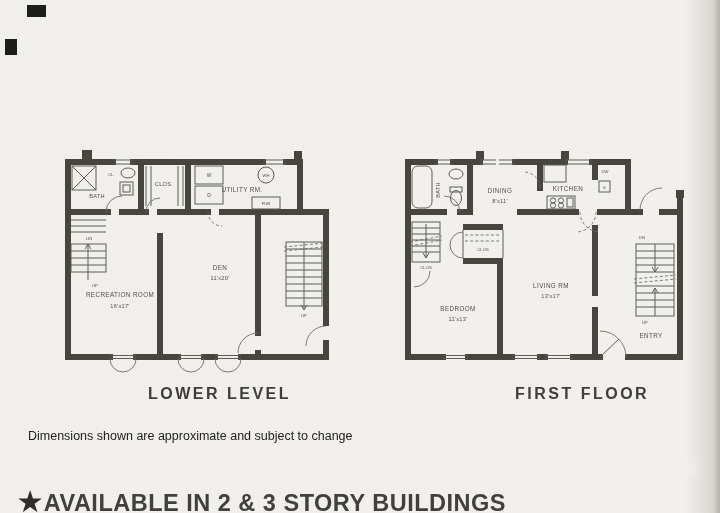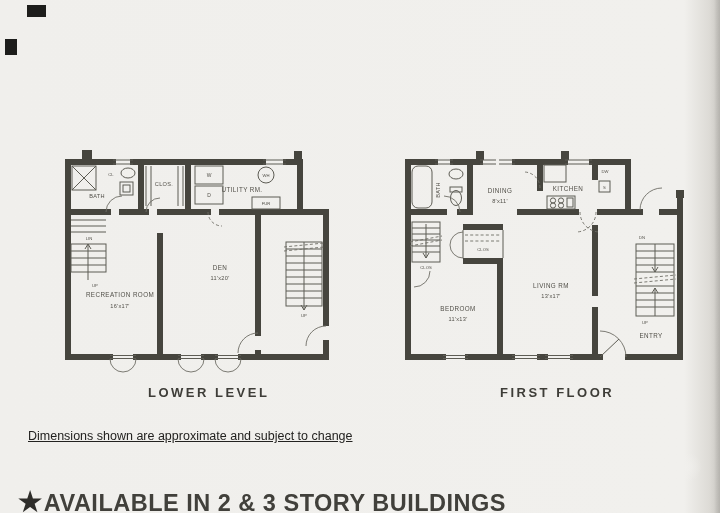--- a/index.html
+++ b/index.html
@@ -24,24 +24,24 @@
   .t65{font-size:6.3px; letter-spacing:0.4px;}
   .t55{font-size:5.6px; letter-spacing:0.3px;}
   .t5{font-size:5px;}
   .t4{font-size:4.2px;}
   .w{stroke:#46453e; stroke-width:6; fill:none; stroke-linecap:square;}
   .wf{fill:#46453e; stroke:none;}
   .tn{stroke:#5d5c54; stroke-width:1; fill:none;}
   .tnf{stroke:#5d5c54; stroke-width:1; fill:#f1f0ec;}
   .arc{stroke:#6e6d65; stroke-width:0.9; fill:none;}
   .dsh{stroke:#6e6d65; stroke-width:0.9; fill:none; stroke-dasharray:3 2.2;}
-  .caption{position:absolute; font-weight:bold; font-size:13px; letter-spacing:2.5px; color:#3e3d38; white-space:nowrap;}
+  .caption{position:absolute; font-weight:bold; font-size:16px; letter-spacing:2.5px; color:#3e3d38; white-space:nowrap;}
   .cap-lower{left:148px; top:385px;}
-  .cap-first{left:500px; top:385px;}
-  .disclaimer{position:absolute; left:28px; top:429px; font-size:12.5px; color:#232220;text-decoration:underline;}
+  .cap-first{left:515px; top:385px;}
+  .disclaimer{position:absolute; left:28px; top:429px; font-size:12.5px; color:#232220;}
   .availability{position:absolute; left:18px; top:450px; font-weight:bold; font-size:23.5px; letter-spacing:0.5px; color:#41403b; white-space:nowrap;margin-top:36px;}
   .availability .fstar{font-size:27px; margin-right:1px; color:#2e2d2a;}
   .fade-spot{position:absolute; left:672px; top:452px; width:30px; height:30px;
     background:radial-gradient(circle, rgba(241,240,237,0.8) 0%, rgba(241,240,237,0) 70%);}
   .scan-edge{position:absolute; right:0; top:0; width:6px; height:513px;
     background:linear-gradient(90deg, rgba(175,173,168,0) 0%, rgba(165,163,158,0.55) 100%);}
 </style>
 </head>
 <body>
 

